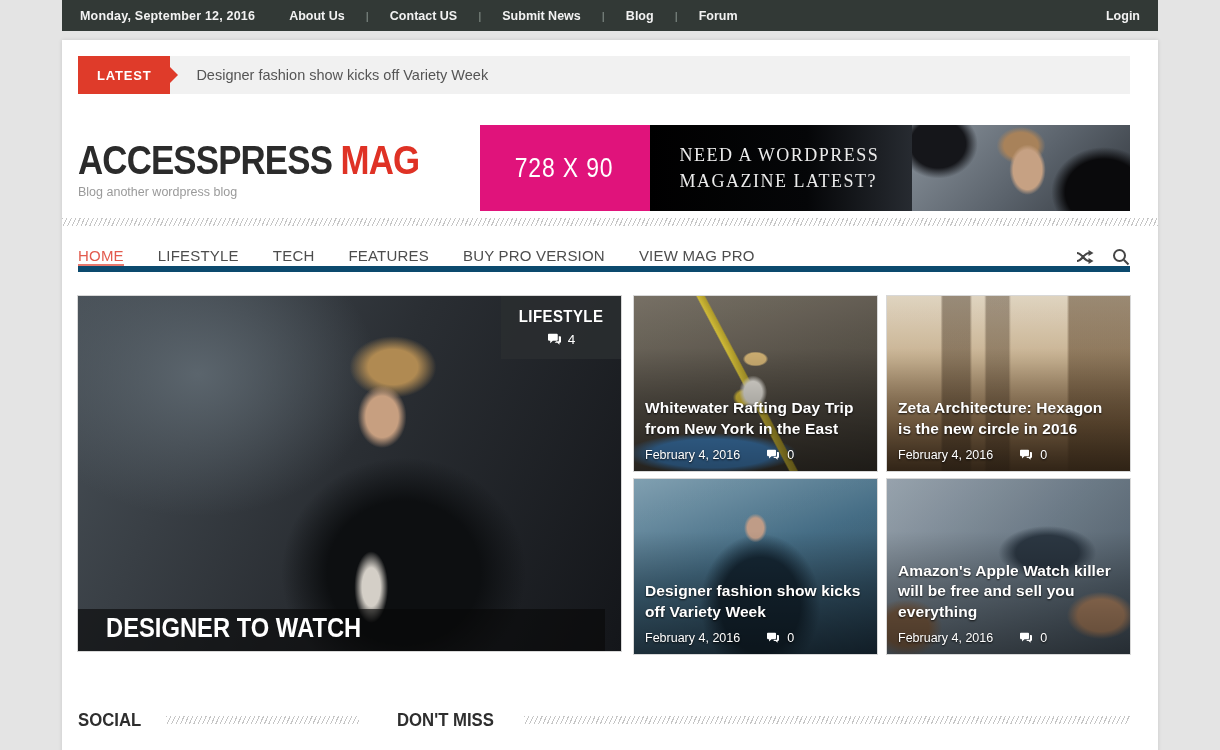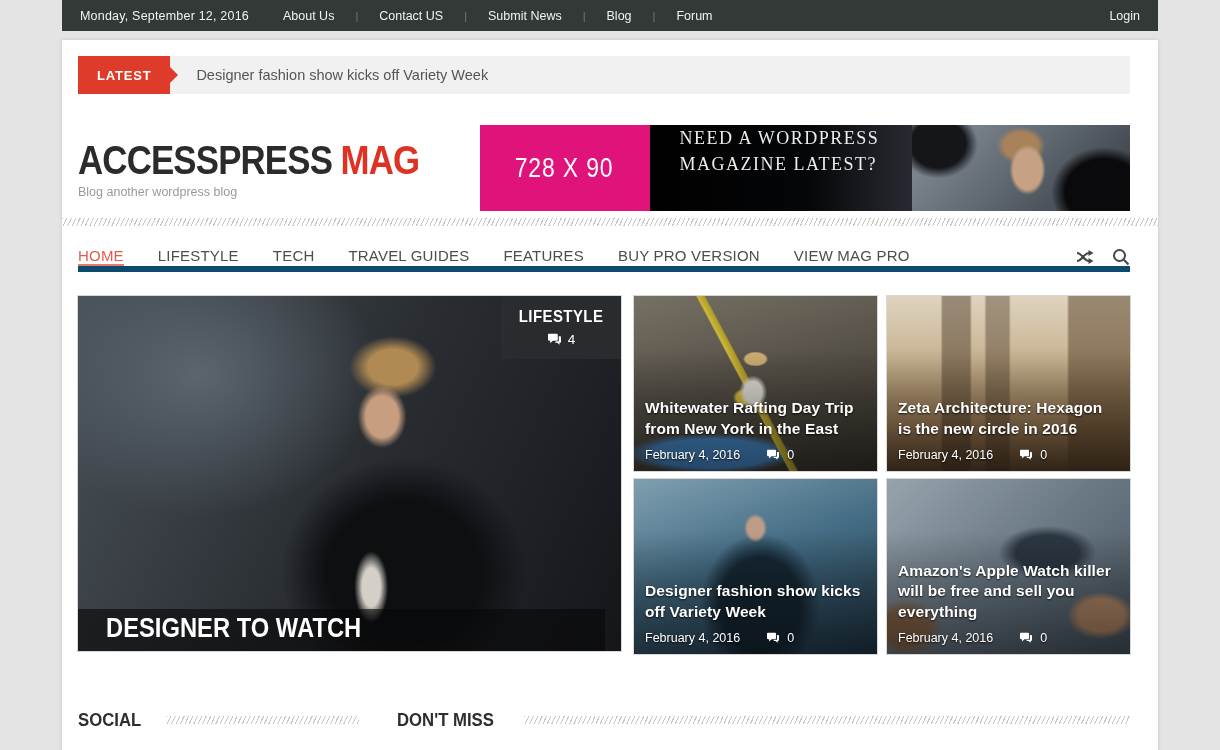--- a/index.html
+++ b/index.html
@@ -7,21 +7,21 @@
   body {
     background:#e4e4e4;
     font-family:"Liberation Sans", sans-serif;
     color:#333;
   }
   .page-wrap { width:1096px; margin:0 auto; }
 
   
   .topbar {
     height:31px; background:#323936; color:#f2f2f2;
-    display:flex; align-items:center; font-size:12.5px; padding:8px 18px;
+    display:flex; align-items:center; font-size:12.5px; padding:8px 18px;font-weight:bold;
   }
   .topbar a { color:#f2f2f2; text-decoration:none; cursor:pointer; }
   .topbar .date { margin-right:34px; letter-spacing:.2px; }
   .topbar .tlinks { display:flex; align-items:center; }
   .topbar .tlinks .sep { color:#707a75; margin:0 21px; font-size:11px; }
   .topbar .login { margin-left:auto; cursor:pointer; }
 
   
   .sheet {
     background:#fff; margin-top:9px; height:748px;
@@ -51,21 +51,21 @@
   .tagline { font-size:12.5px; color:#9a9a9a; margin-top:1px; }
 
   .banner { width:676px; height:86px; display:flex; cursor:pointer; }
   .ad-size {
     width:170px; background:#e0137b; color:#fff; display:flex; align-items:center; justify-content:center;
   }
   .ad-size span { font-size:27px; letter-spacing:1px; display:inline-block; transform:scaleX(.85); }
   .ad-text {
     flex:1; background:linear-gradient(90deg,#000 0%,#050608 60%,#272b31 100%);
     color:#ececec; font-family:"Liberation Serif", serif; font-size:18px; letter-spacing:1.5px;
-    display:flex; flex-direction:column; padding-left:30px; line-height:1.45;
+    display:flex; flex-direction:column; justify-content:center; padding-left:30px; line-height:1.45;
   }
   .ad-photo {
     width:218px;
     background:
       radial-gradient(ellipse 26px 36px at 53% 52%, #c6a183 55%, rgba(198,161,131,0) 70%),
       radial-gradient(ellipse 34px 26px at 50% 24%, #a8825a 50%, rgba(168,130,90,0) 72%),
       radial-gradient(ellipse 70px 60px at 88% 78%, #0a0a0c 55%, rgba(10,10,12,0) 75%),
       radial-gradient(ellipse 55px 48px at 12% 22%, #15161a 50%, rgba(21,22,26,0) 72%),
       linear-gradient(135deg,#8a939c 0%, #5a626b 55%, #33383e 100%);
   }
@@ -213,21 +213,20 @@
         <div class="ad-photo"></div>
       </div>
     </div>
 
     <div class="hatch hatch-full"></div>
 
     <div class="nav">
       <a class="active">HOME</a>
       <a>LIFESTYLE</a>
       <a>TECH</a>
-      <a>TRAVEL GUIDES</a>
       <a>FEATURES</a>
       <a>BUY PRO VERSION</a>
       <a>VIEW MAG PRO</a>
       <div class="nav-icons">
         <span class="icon">
           <svg width="20" height="16" viewBox="0 0 20 16">
             <path d="M1 4 C6 4 8 12 13 12 M1 12 C6 12 8 4 13 4" fill="none" stroke="#454545" stroke-width="2"></path>
             <path d="M12.5 1 L17.5 4 L12.5 7 Z" fill="#454545"></path>
             <path d="M12.5 9 L17.5 12 L12.5 15 Z" fill="#454545"></path>
           </svg>

